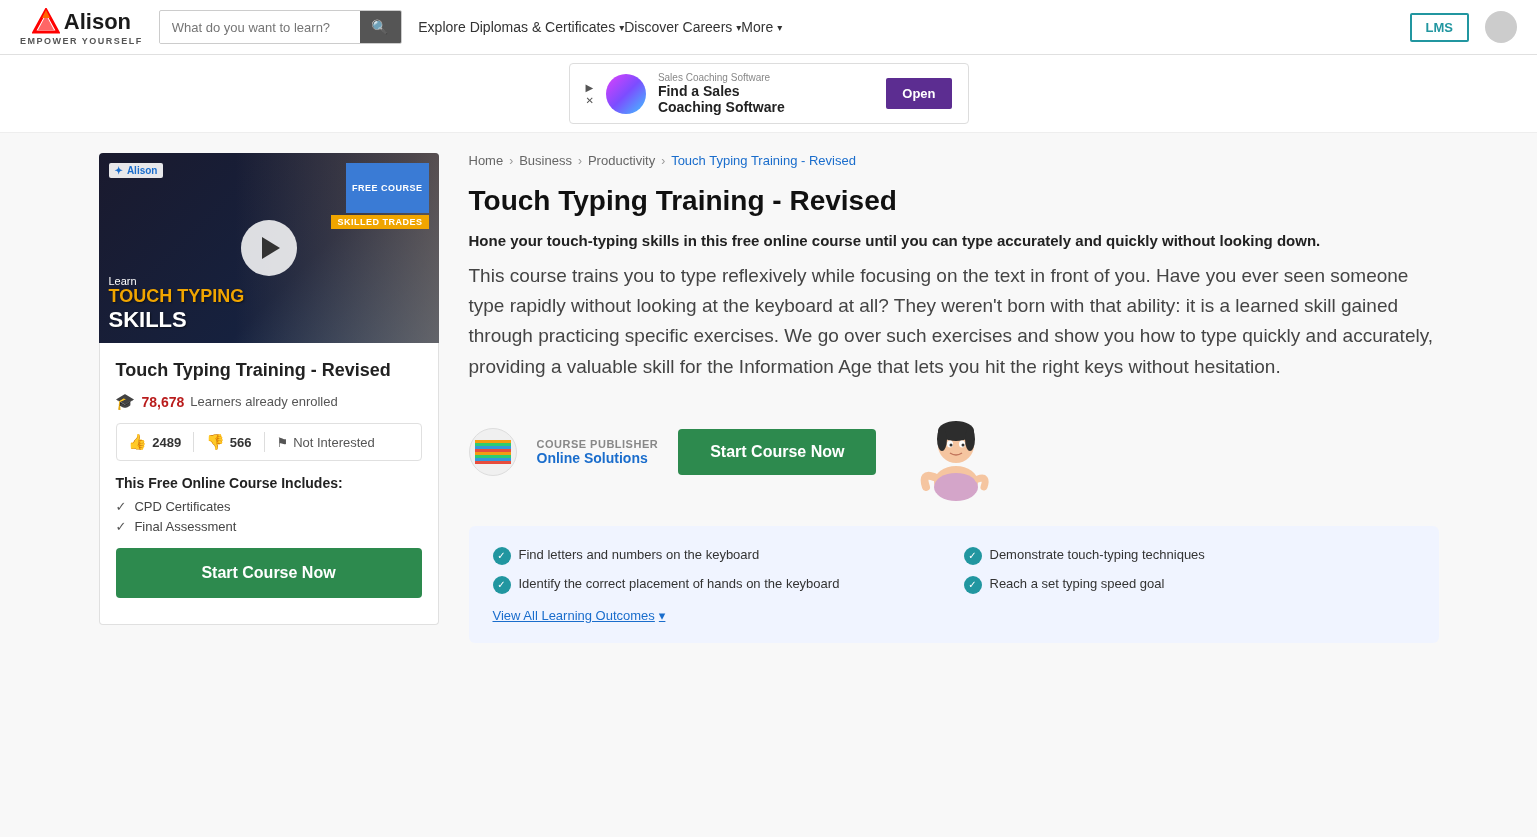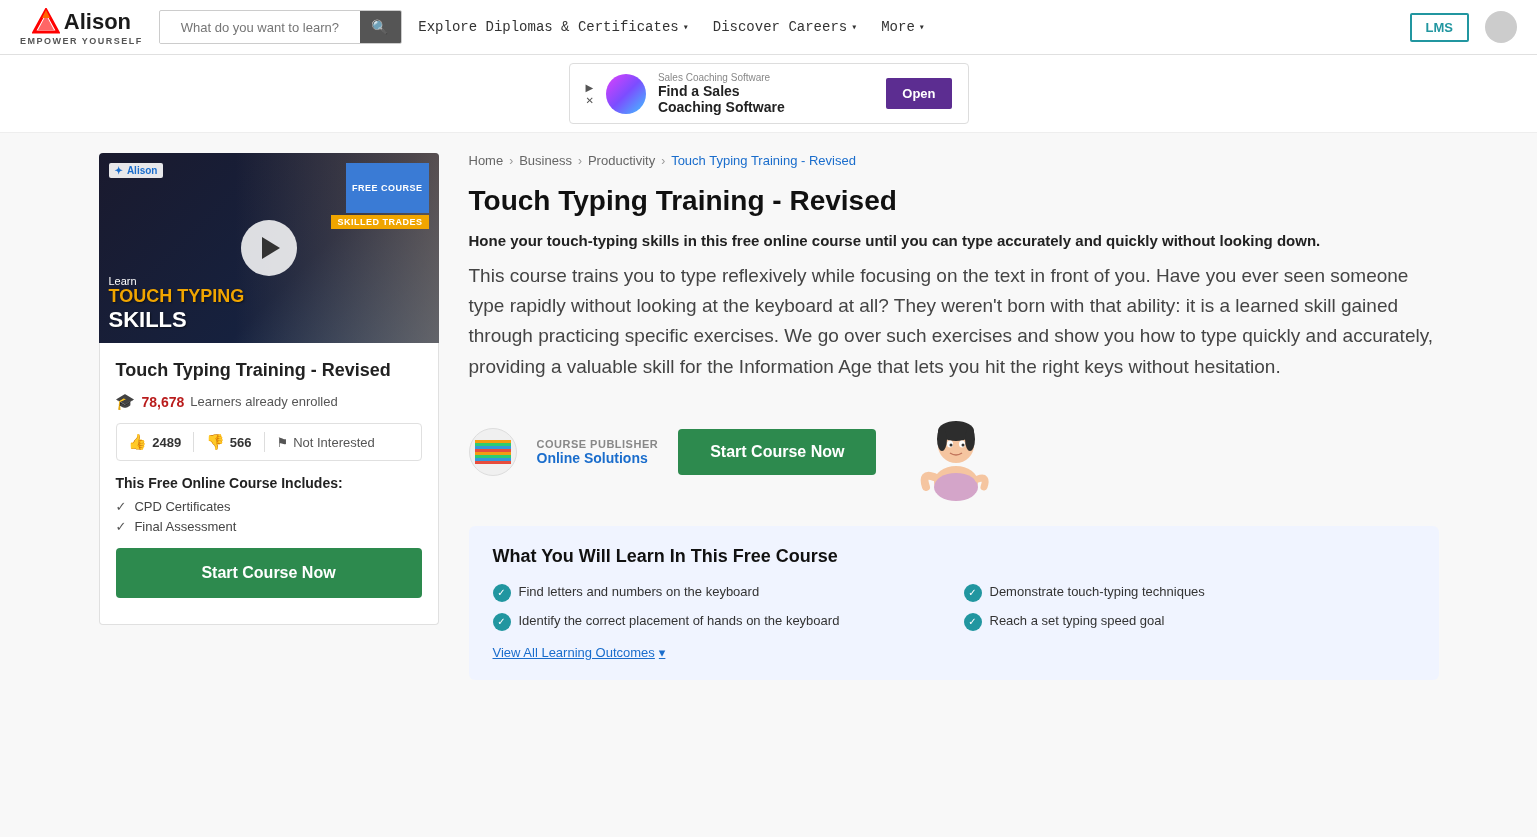--- a/index.html
+++ b/index.html
@@ -49,36 +49,33 @@
       overflow: hidden;
       min-width: 240px;
     }
     .search-box input {
       border: none;
       outline: none;
       padding: 8px 12px;
       font-size: 13px;
       width: 200px;
       background: #fff;
-      text-align: center;
     }
     .search-box button {
       background: #555;
       border: none;
       padding: 8px 12px;
       cursor: pointer;
       color: #fff;
       font-size: 14px;
     }
     .nav-links {
       display: flex;
       align-items: center;
-      gap: 24px;
       flex: 1;
-      font-family: Liberation Mono, monospace;
     }
     .nav-link {
       font-size: 14px;
       color: #333;
       cursor: pointer;
       display: flex;
       align-items: center;
       gap: 4px;
       white-space: nowrap;
     }
@@ -677,21 +674,20 @@
           <path d="M 28 70 Q 15 65 20 80" stroke="#f5c5a0" stroke-width="8" fill="none" stroke-linecap="round"></path>
 
           <ellipse cx="50" cy="80" rx="22" ry="14" fill="#d4a5c9"></ellipse>
 
           <path d="M 72 72 Q 82 68 78 80" stroke="#f5c5a0" stroke-width="7" fill="none" stroke-linecap="round"></path>
         </svg>
       </div>
     </div>
 
     <div class="learn-box">
-      <div class="learn-title">What You Will Learn In This Free Course</div>
       <div class="learn-grid">
         <div class="learn-item">
           <div class="check-circle">✓</div>
           <span>Find letters and numbers on the keyboard</span>
         </div>
         <div class="learn-item">
           <div class="check-circle">✓</div>
           <span>Demonstrate touch-typing techniques</span>
         </div>
         <div class="learn-item">

